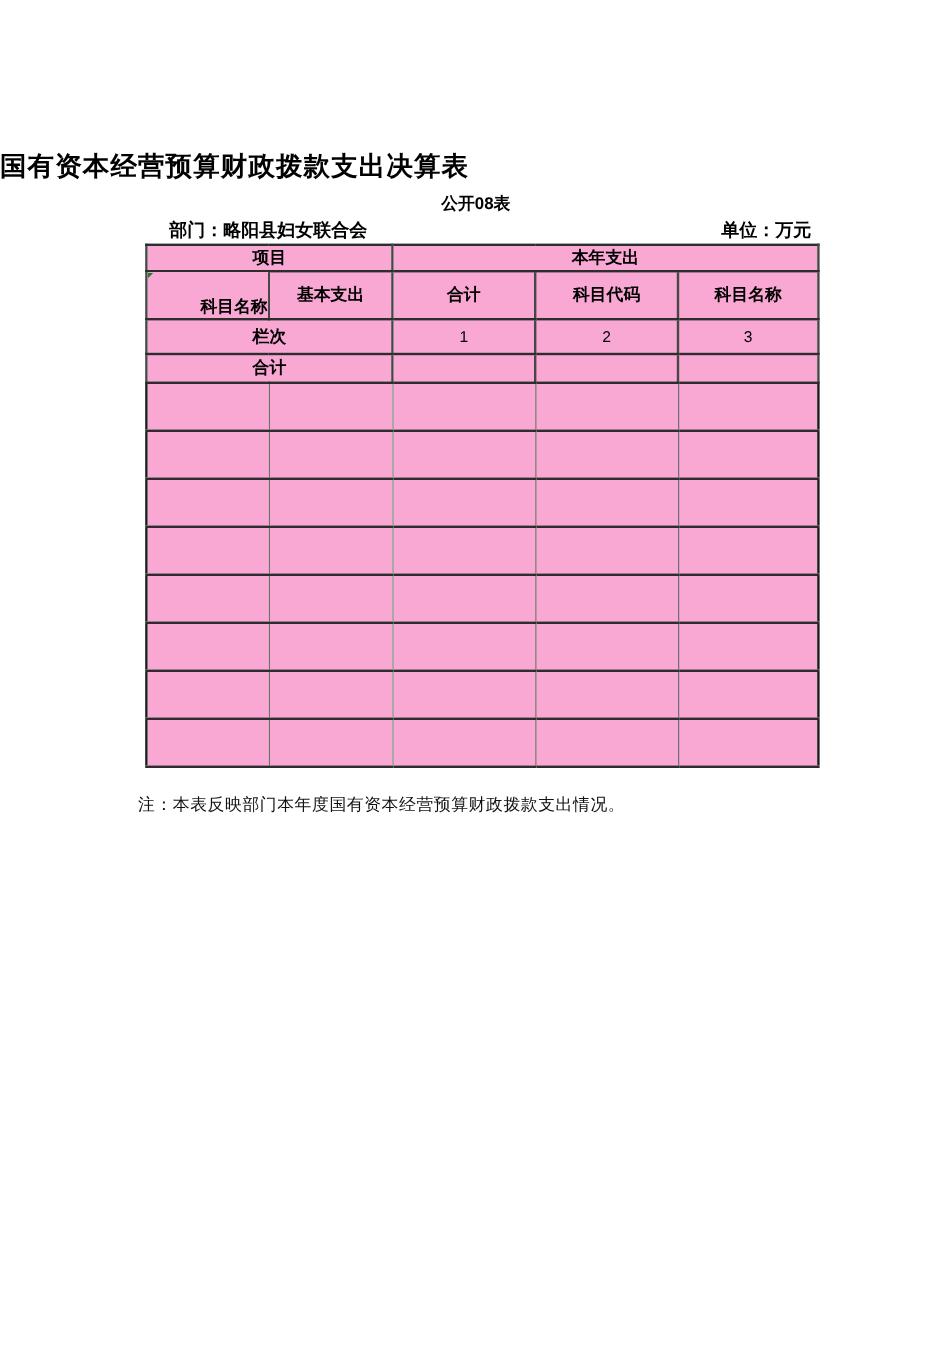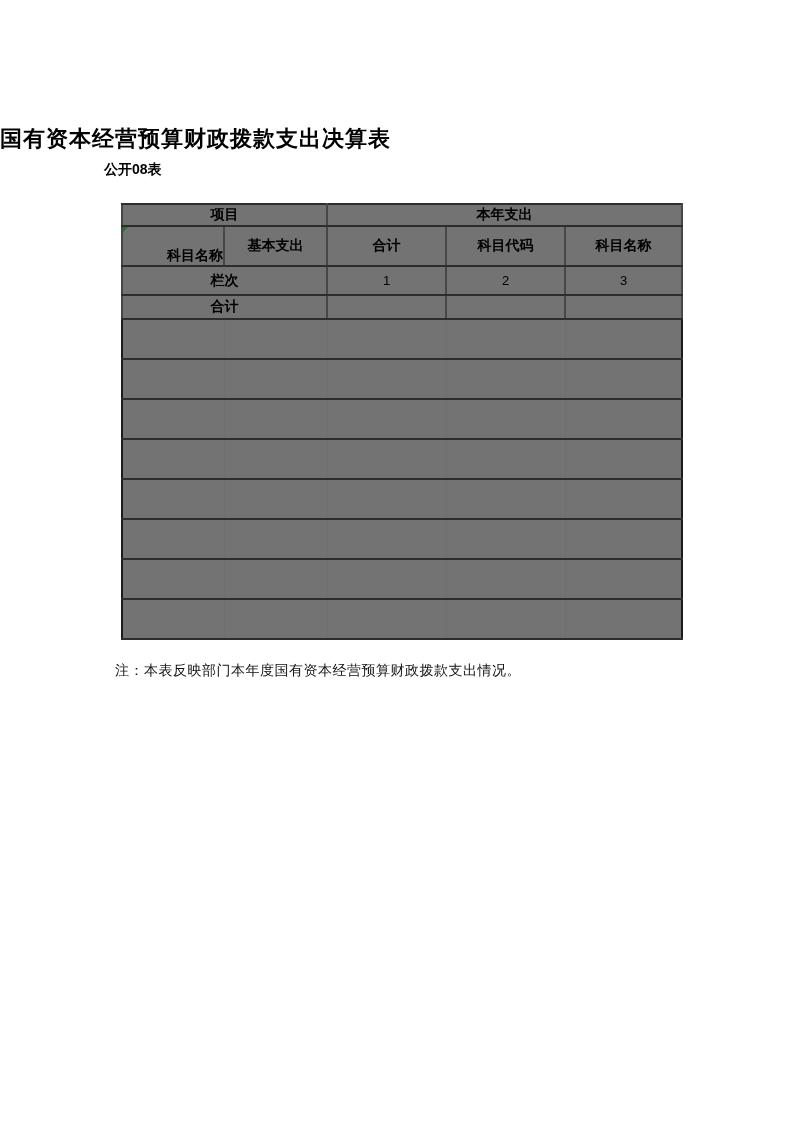--- a/index.html
+++ b/index.html
@@ -23,23 +23,23 @@
     width: 793px;
     margin: 0;
     text-align: left;
     font-size: 22px;
     font-weight: 700;
     letter-spacing: 1px;
   }
   .form-code {
     position: absolute;
     top: 161px;
-    left: 104px;
+    left: 118px;
     width: 557px;
-    text-align: left;
+    text-align: center;
     font-size: 14px;
     font-weight: 700;
   }
   .meta-row {
     position: absolute;
     top: 183px;
     left: 121px;
     width: 557px;
     display: flex;
     justify-content: space-between;
@@ -60,21 +60,21 @@
     table-layout: fixed;
     width: 560px;
     border: 2px solid #1c1c1c;
   }
   table.grid td {
     padding: 0;
     border-left: 1px solid #6f6f6f;
     border-right: 1px solid #6f6f6f;
     border-top: 2px solid #2d2d2d;
     border-bottom: 2px solid #2d2d2d;
-    background: #737373;
+    background: #f9a8d4;
     overflow: hidden;
   }
   tr.hdr-row td {
     border-left: 2px solid #474747;
     border-right: 2px solid #474747;
   }
   .r1 td { height: 20px; }
   .r2 td { height: 38px; }
   .r3 td { height: 27px; }
   .r4 td { height: 22px; }
@@ -119,20 +119,24 @@
 </style>
 </head>
 <body>
 
 <div class="page">
 
   <h1 class="doc-title">国有资本经营预算财政拨款支出决算表</h1>
 
   <div class="form-code">公开08表</div>
 
+  <div class="meta-row">
+    <span class="dept">部门：略阳县妇女联合会</span>
+    <span class="unit">单位：万元</span>
+  </div>
 
   <div class="table-wrap">
     <table class="grid">
       <colgroup>
         <col style="width:102px">
         <col style="width:103px">
         <col style="width:119px">
         <col style="width:119px">
         <col style="width:117px">
       </colgroup>

